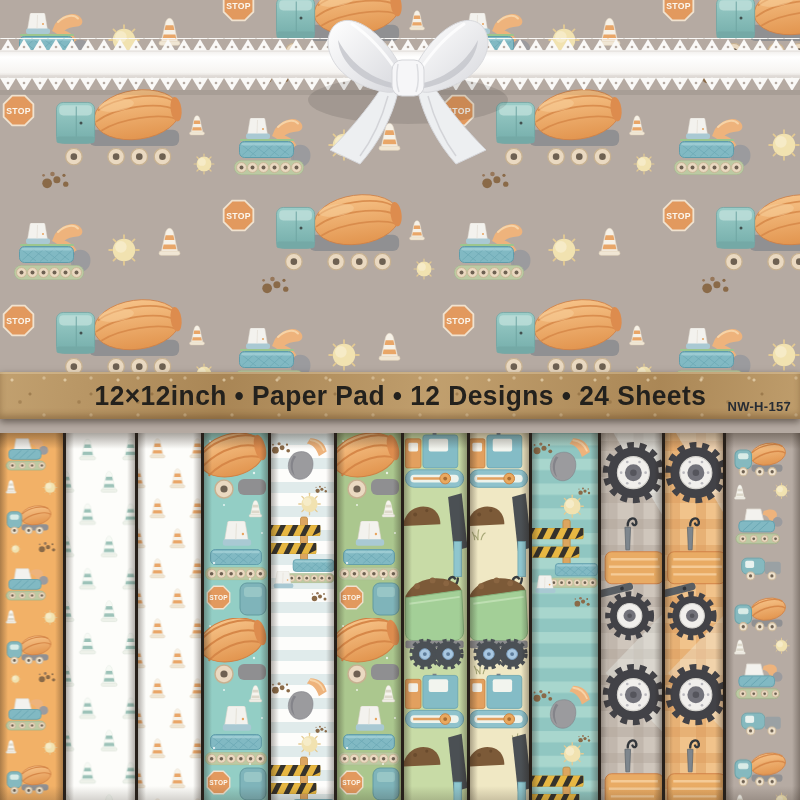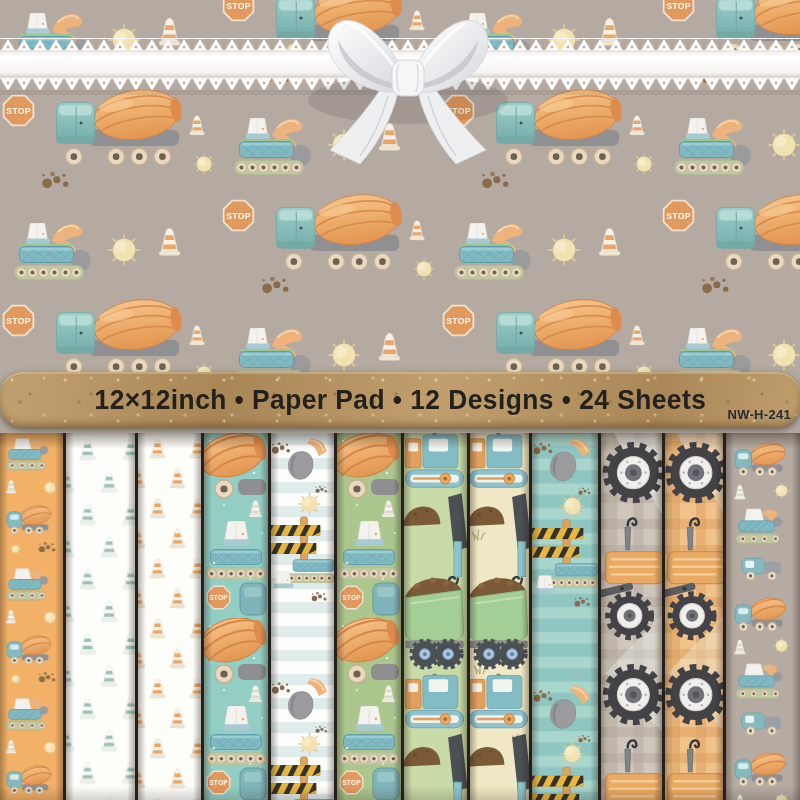--- a/index.html
+++ b/index.html
@@ -1,28 +1,28 @@
 <!DOCTYPE html>
 <html><head>
 <meta charset="utf-8">
 <style>
   html,body{margin:0;padding:0;background:#888;}
   .poster{position:relative;width:800px;height:800px;overflow:hidden;background:#b5aaa2;font-family:"Liberation Sans",sans-serif;}
   .top-svg{position:absolute;top:0;left:0;display:block;}
-  .banner{position:absolute;top:372px;left:0;width:800px;height:55px;display:flex;align-items:center;justify-content:center;
+  .banner{position:absolute;top:372px;left:0;width:800px;height:47px;display:flex;align-items:center;justify-content:center;
     background-color:#b6925f;
     background-image:
       radial-gradient(circle at 12px 8px, rgba(255,243,214,.5) 1px, transparent 2px),
       radial-gradient(circle at 30px 22px, rgba(122,88,46,.45) 1px, transparent 2px),
       radial-gradient(circle at 44px 6px, rgba(255,243,214,.35) 1px, transparent 2.2px),
       radial-gradient(circle at 20px 30px, rgba(122,88,46,.35) 1.2px, transparent 2.4px),
       linear-gradient(98deg, rgba(255,236,196,.16), rgba(110,78,40,.18) 28%, rgba(255,236,196,.14) 55%, rgba(110,78,40,.16) 82%, rgba(255,238,200,.12));
     background-size:53px 41px,61px 47px,47px 37px,59px 43px,100% 100%;
     box-shadow:0 3px 7px rgba(25,16,8,.5), inset 0 2px 0 rgba(255,240,210,.28), inset 0 -4px 6px rgba(90,60,30,.38);
-    z-index:5;border-radius:22px;}
+    z-index:5;}
   .banner-title{font-size:28px;font-weight:bold;color:#23211d;transform:scaleX(.94);letter-spacing:.5px;white-space:nowrap;}
   .code{position:absolute;right:9px;bottom:5px;font-size:13px;font-weight:bold;color:#272c34;letter-spacing:.3px;}
   .papers{position:absolute;top:433px;left:0;width:800px;height:367px;background:#27201a;}
   .paper{position:absolute;top:0;height:367px;overflow:hidden;background:#ddd;}
   .paper svg{position:absolute;top:0;left:0;width:100%;height:100%;display:block;}
   .paper .shade{position:absolute;inset:0;pointer-events:none;
     background:
       linear-gradient(180deg, rgba(35,24,14,.38), rgba(35,24,14,0) 16px),
       linear-gradient(0deg, rgba(35,24,14,.18), rgba(35,24,14,0) 14px),
       linear-gradient(90deg, rgba(30,20,12,.33), rgba(30,20,12,0) 8px),
@@ -442,21 +442,21 @@
       <path d="M424,88 C456,82 476,62 478,40 C464,66 442,80 418,84 Z" fill="#c6c7cd" opacity=".85"></path>
       <path d="M352,24 C370,36 384,52 396,70" stroke="#ffffff" stroke-width="3" fill="none" opacity=".8" stroke-linecap="round"></path>
       <path d="M464,24 C446,36 432,52 420,70" stroke="#ffffff" stroke-width="3" fill="none" opacity=".8" stroke-linecap="round"></path>
       <rect x="392" y="60" width="32" height="36" rx="10" fill="#f6f6f8" stroke="#d5d6da" stroke-width="1"></rect>
       <path d="M398,64 C396,76 396,84 399,92 M417,64 C419,76 419,84 416,92" stroke="#dcdde1" stroke-width="1.5" fill="none"></path>
     </g>
   </svg>
 
   <div class="banner">
     <div class="banner-title">12×12inch • Paper Pad • 12 Designs • 24 Sheets</div>
-    <div class="code">NW-H-241</div>
+    <div class="code">NW-H-157</div>
   </div>
 
   <div class="papers">
 
     <div class="paper p1">
       <svg viewBox="0 0 64 367" preserveAspectRatio="xMidYMin slice">
         <rect width="64" height="367" fill="#f2b167"></rect>
         <rect width="64" height="367" fill="url(#pat-mini-orange)"></rect>
       </svg>
         <div class="shade"></div>

